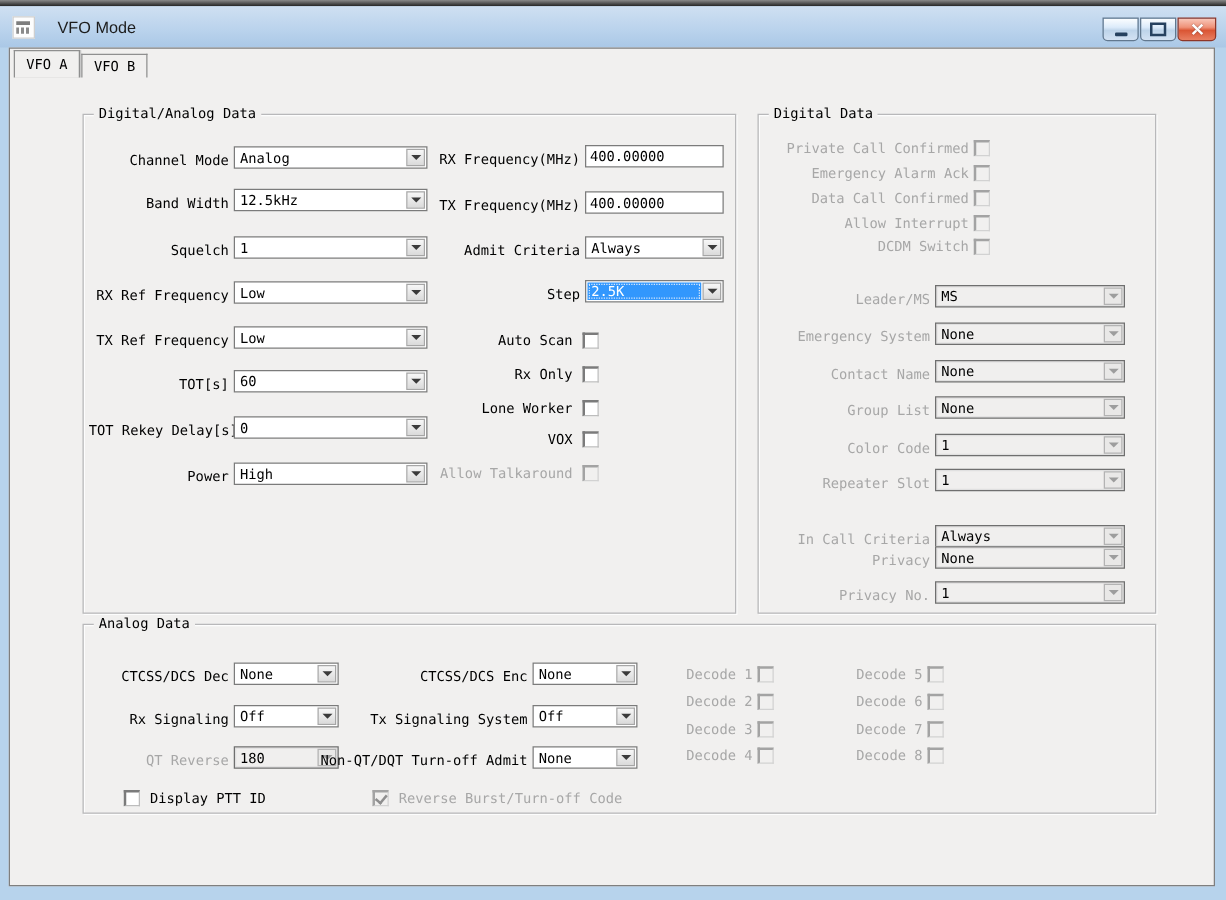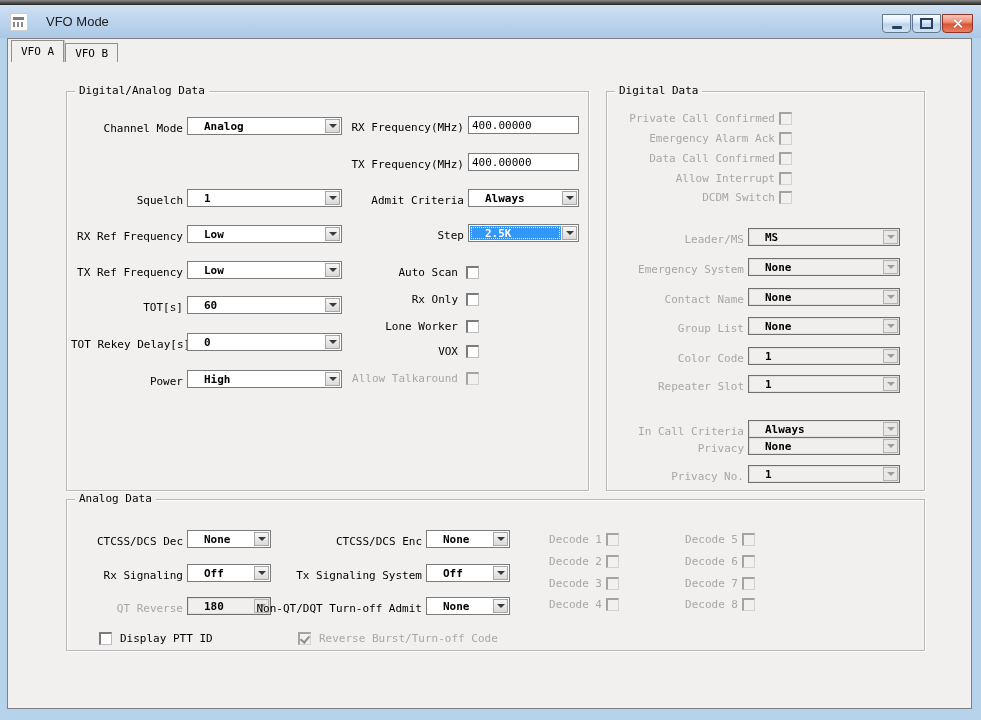--- a/index.html
+++ b/index.html
@@ -41,21 +41,21 @@
   .groupbox{position:absolute;border:1px solid #b8b8ba;box-shadow:1px 1px 0 #fdfdfd inset, 1px 1px 0 #fdfdfd;box-sizing:border-box;}
   .legend{position:absolute;top:-8px;left:8px;background:#f1f0ef;padding:0 4px;color:#000;}
   
   .frow{position:absolute;display:flex;align-items:flex-end;height:18px;}
   .crow{position:absolute;display:flex;align-items:center;height:14px;}
   .flabel{text-align:right;padding-right:4px;white-space:nowrap;color:#000;box-sizing:border-box;}
   .flabel.dis{color:#a7a7a7;}
   
   .combo{position:relative;height:18px;background:#fff;border:1px solid #7b7b7b;box-sizing:border-box;}
   .combo-value{position:absolute;left:1px;top:1px;bottom:1px;right:17px;display:flex;
-    align-items:center;padding-left:15px;white-space:nowrap;overflow:hidden;font-weight:bold;}
+    align-items:center;padding-left:3px;white-space:nowrap;overflow:hidden;}
   .arrow-btn{position:absolute;right:1px;top:1px;bottom:1px;width:15px;
     background:linear-gradient(#f7f7f7,#dadada);border:1px solid #a6a6a6;
     display:flex;align-items:center;justify-content:center;box-sizing:border-box;}
   .arrow{width:0;height:0;border-left:4px solid transparent;border-right:4px solid transparent;
     border-top:4px solid #3a3a3a;}
   .combo.dis{background:#f0efee;border-color:#6f6f6f;box-shadow:inset 0 0 0 1px #e0e0e0;}
   .combo.dis .arrow-btn{background:#e9e8e7;border-color:#b3b3b3;}
   .combo.dis .arrow{border-top-color:#9d9d9d;}
   .combo.focused .combo-value{background:#3297fd;color:#fff;outline:1px dotted #d7e8fb;outline-offset:-2px;}
   
@@ -109,20 +109,29 @@
 
       <div class="frow" style="left:4px;top:25px;">
         <span class="flabel" style="width:116px;">Channel Mode</span>
         <div class="combo" style="width:155px;">
           <span class="combo-value">Analog</span>
           <span class="arrow-btn">
               <span class="arrow"></span>
             </span>
         </div>
       </div>
+      <div class="frow" style="left:4px;top:59px;">
+        <span class="flabel" style="width:116px;">Band Width</span>
+        <div class="combo" style="width:155px;">
+          <span class="combo-value">12.5kHz</span>
+          <span class="arrow-btn">
+              <span class="arrow"></span>
+            </span>
+        </div>
+      </div>
       <div class="frow" style="left:4px;top:97px;">
         <span class="flabel" style="width:116px;">Squelch</span>
         <div class="combo" style="width:155px;">
           <span class="combo-value">1</span>
           <span class="arrow-btn">
               <span class="arrow"></span>
             </span>
         </div>
       </div>
       <div class="frow" style="left:4px;top:133px;">

